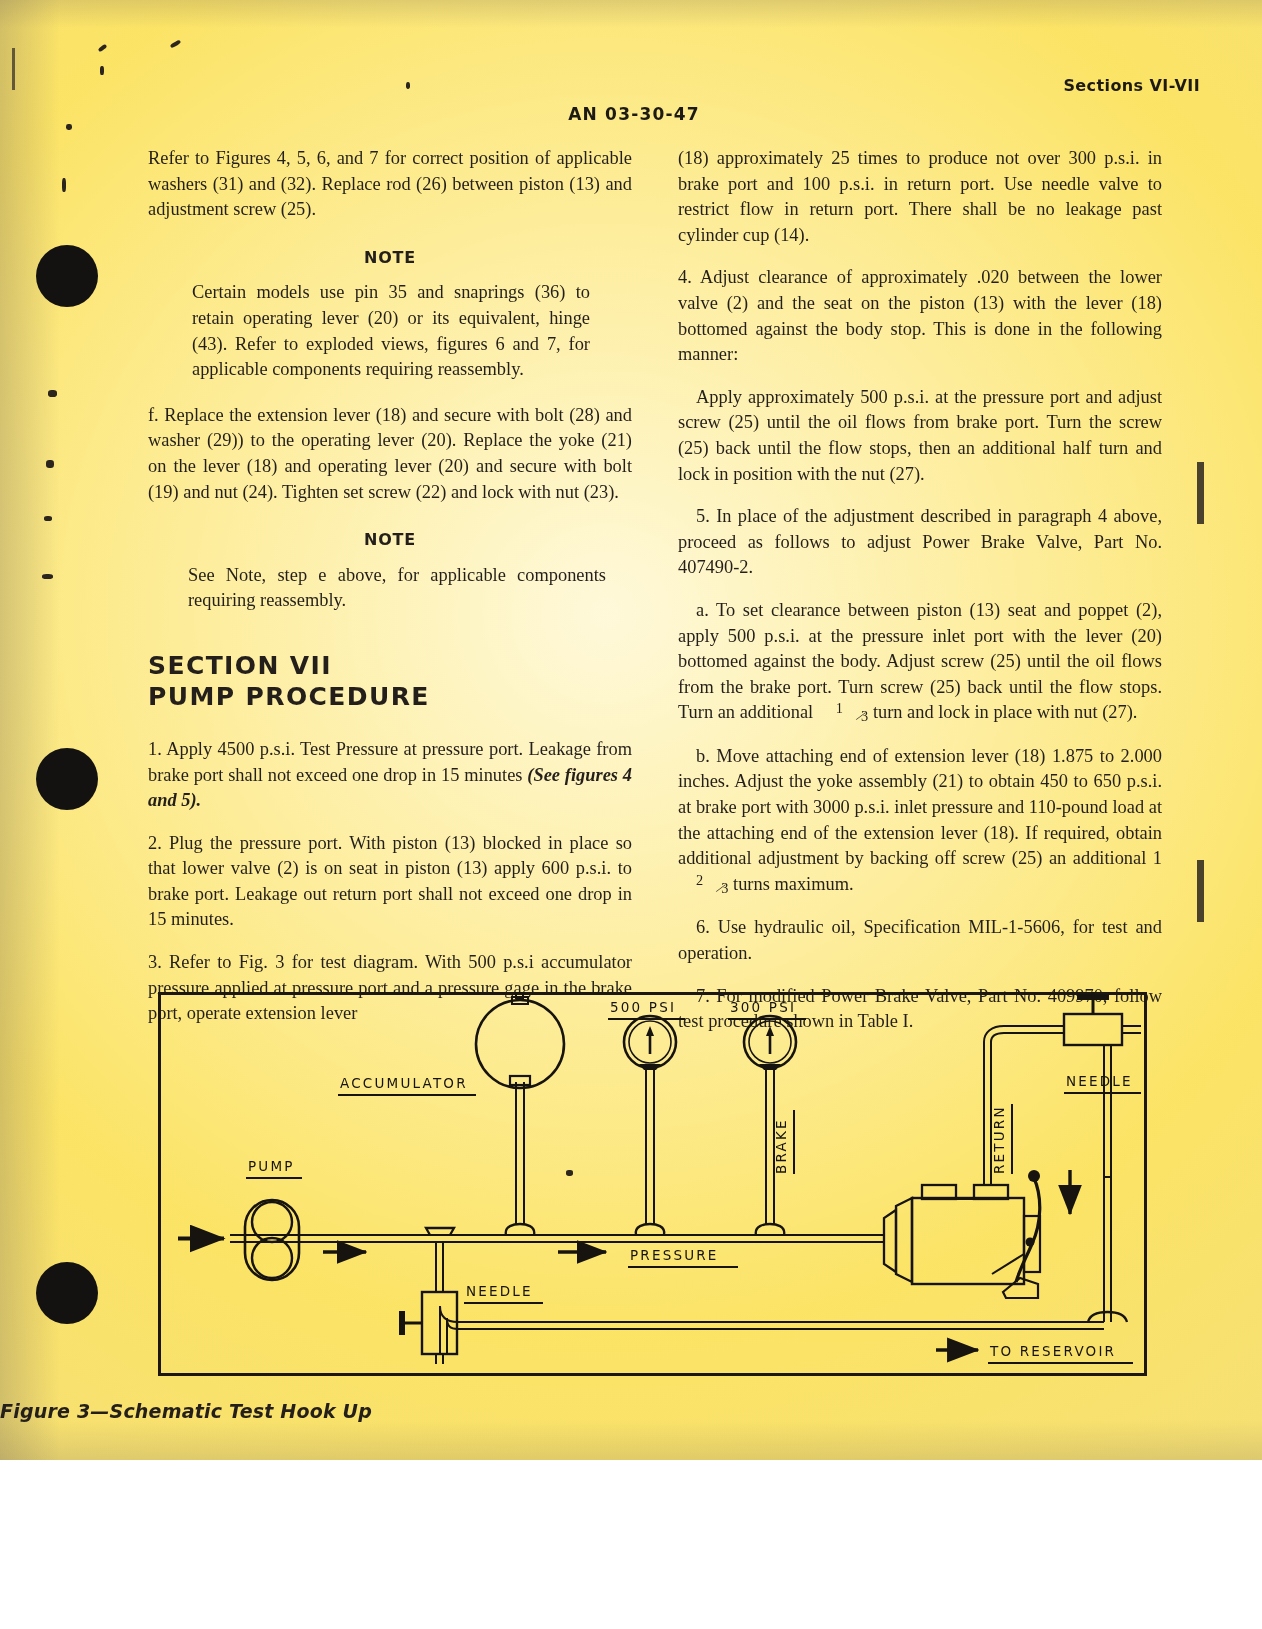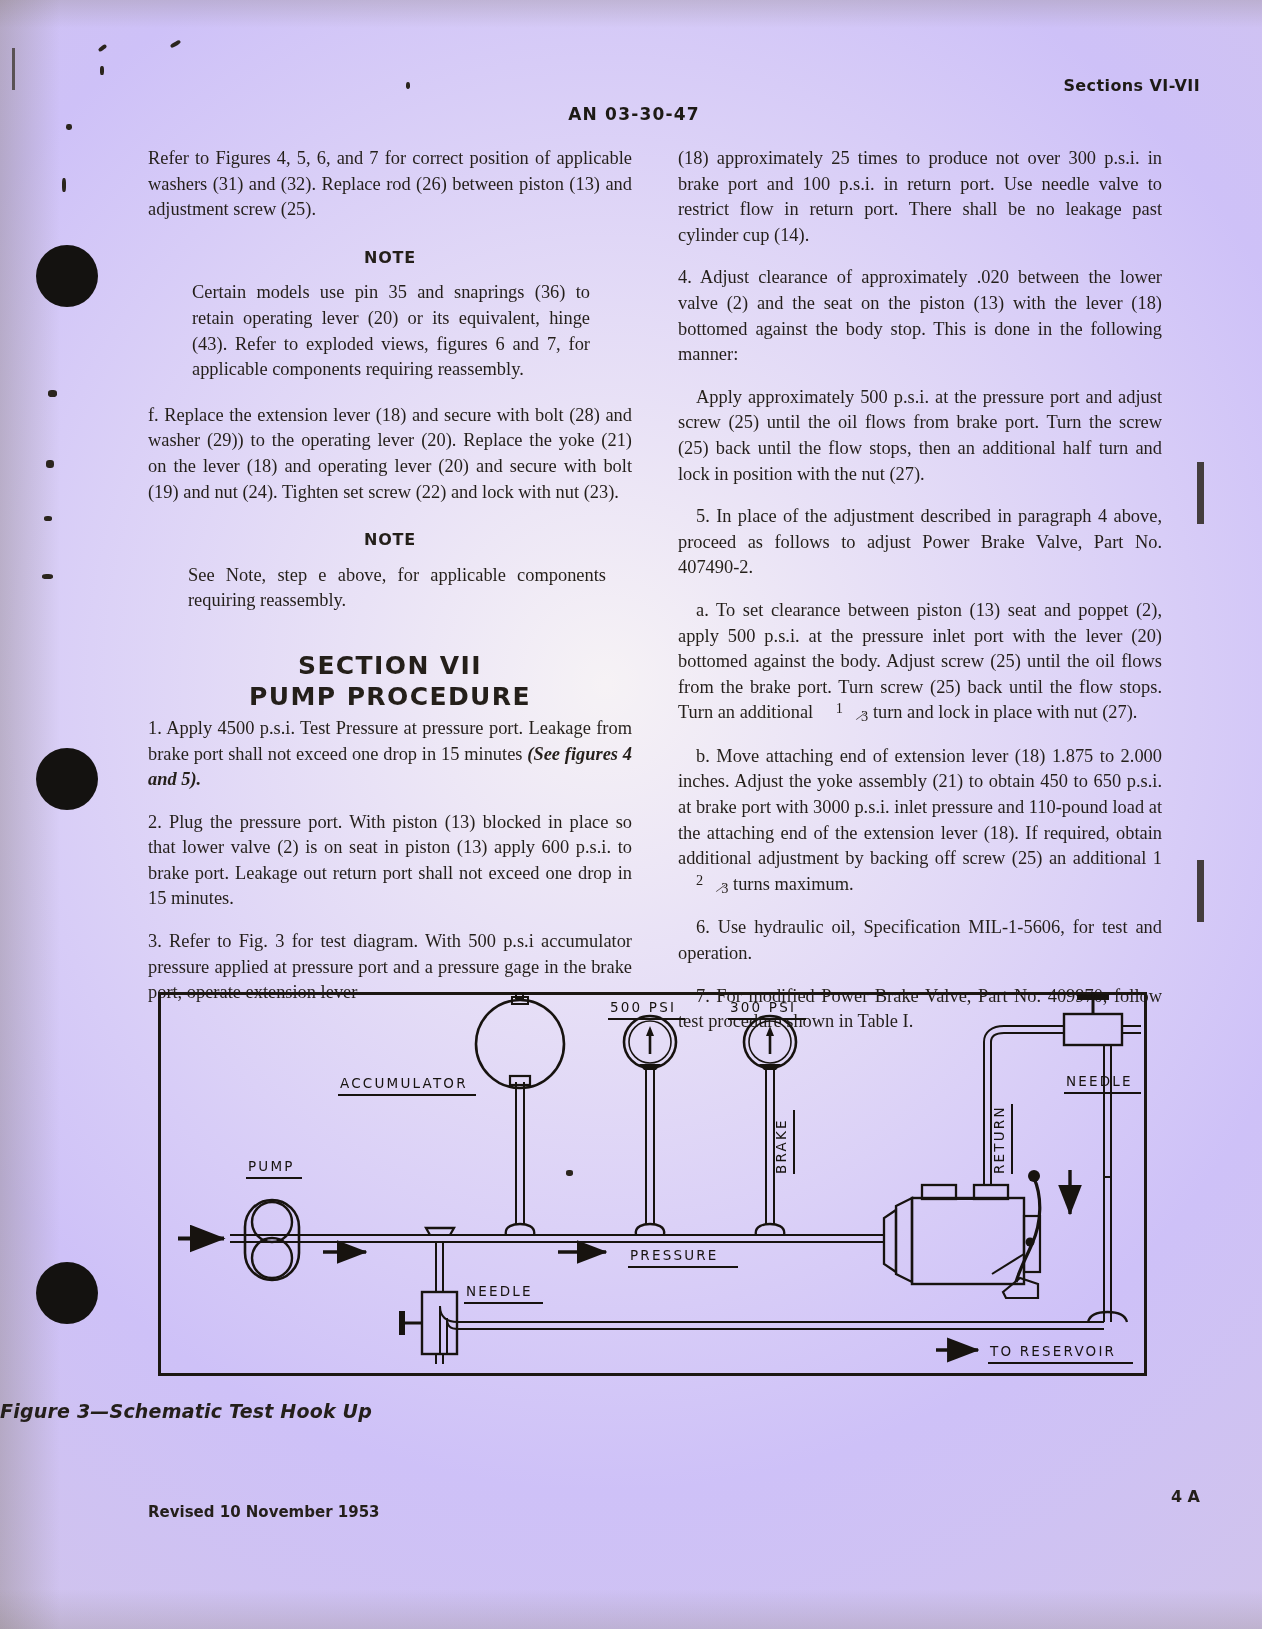--- a/index.html
+++ b/index.html
@@ -3,22 +3,22 @@
 <meta charset="utf-8">
 <style>
   html, body {
     margin: 0;
     padding: 0;
     background: #ffffff;
   }
   .page {
     position: relative;
     width: 1262px;
-    height: 1629px;
-    background: #c4b5fd;
+    height: 1460px;
+    background: #fde047;
     overflow: hidden;
     font-family: "Liberation Serif", serif;
     color: #241f1a;
   }
   
   .paper-tint {
     position: absolute;
     inset: 0;
     background:
       radial-gradient(ellipse 110% 90% at 48% 42%, rgba(255,253,244,0.85) 0%, rgba(246,241,226,0.2) 55%, rgba(226,217,193,0.45) 100%);
@@ -132,27 +132,27 @@
   .note-body {
     margin: 0 0 20px 0;
     padding: 0 42px 0 44px;
     text-align: justify;
     font-size: 18.4px;
     line-height: 25.6px;
   }
   .note-body.narrow { padding: 0 26px 0 40px; }
 
   .section-head {
-    text-align: center;
+    text-align: left;
     font-family: "DejaVu Sans", sans-serif;
     font-weight: 700;
     font-size: 25px;
     letter-spacing: 1.4px;
     line-height: 31px;
-    margin: 36px 0 4px 0;
+    margin: 36px 0 25px 0;
   }
   em.ital { font-style: italic; font-weight: 700; }
 
   .frac {
     display: inline-block;
     position: relative;
     font-size: 0.78em;
     vertical-align: baseline;
     white-space: nowrap;
   }

